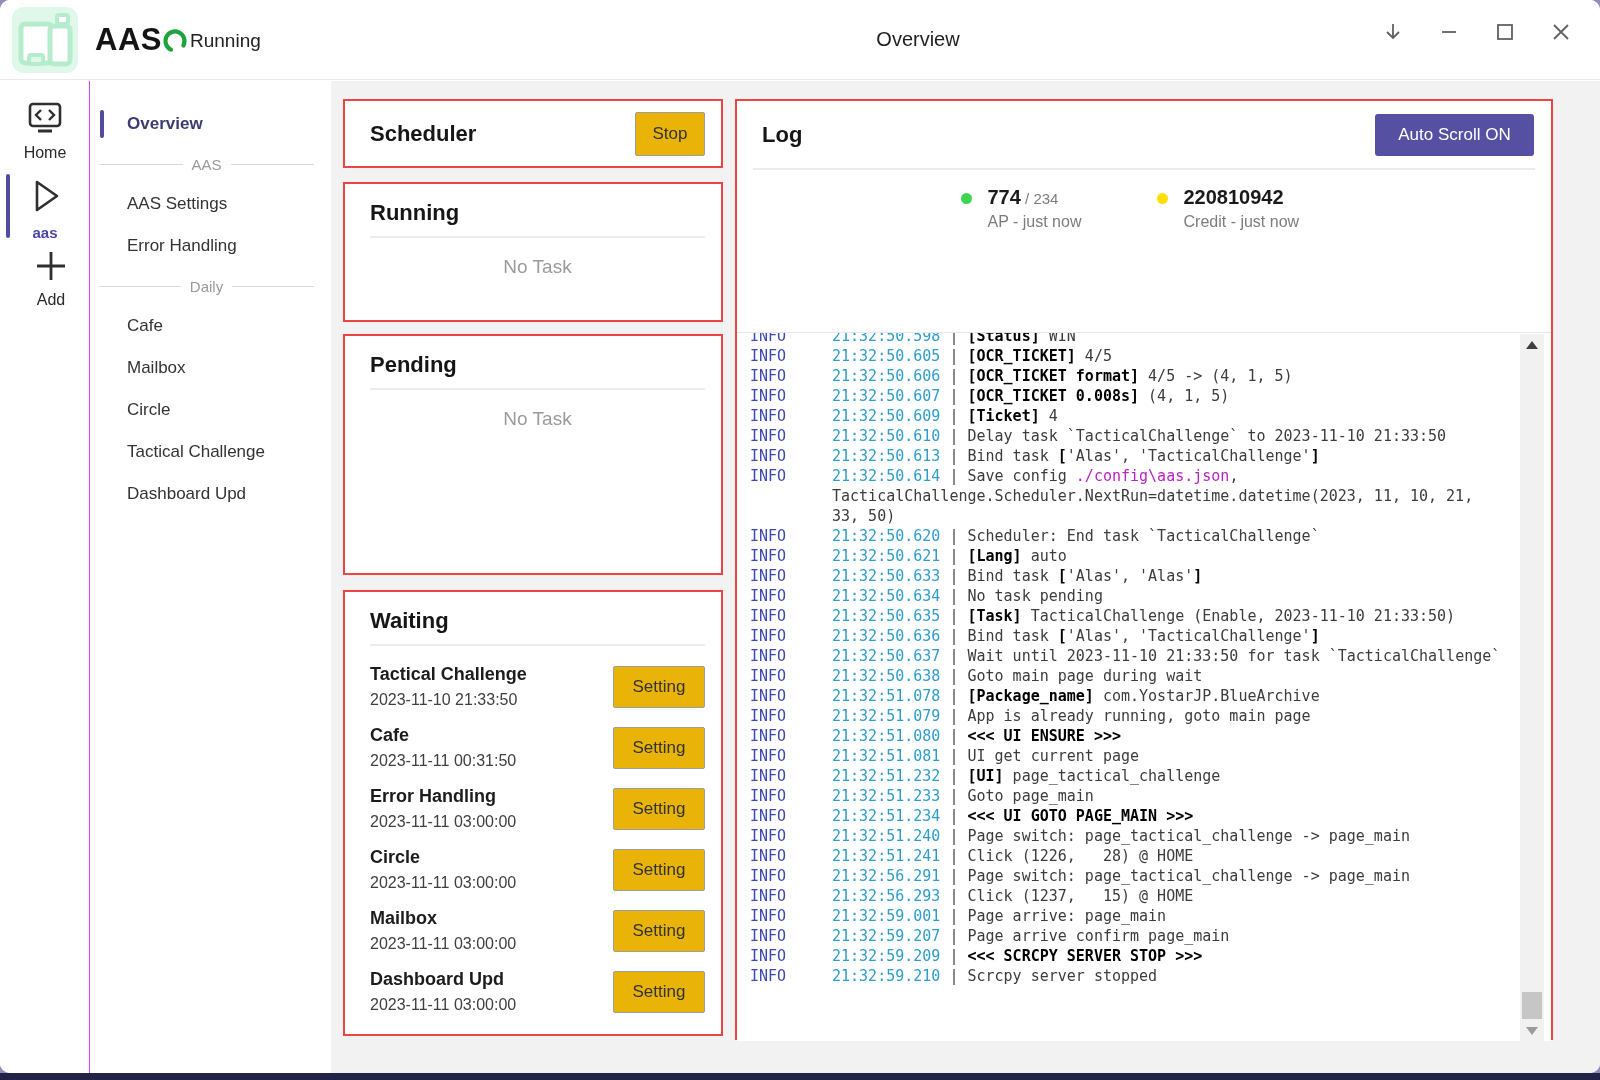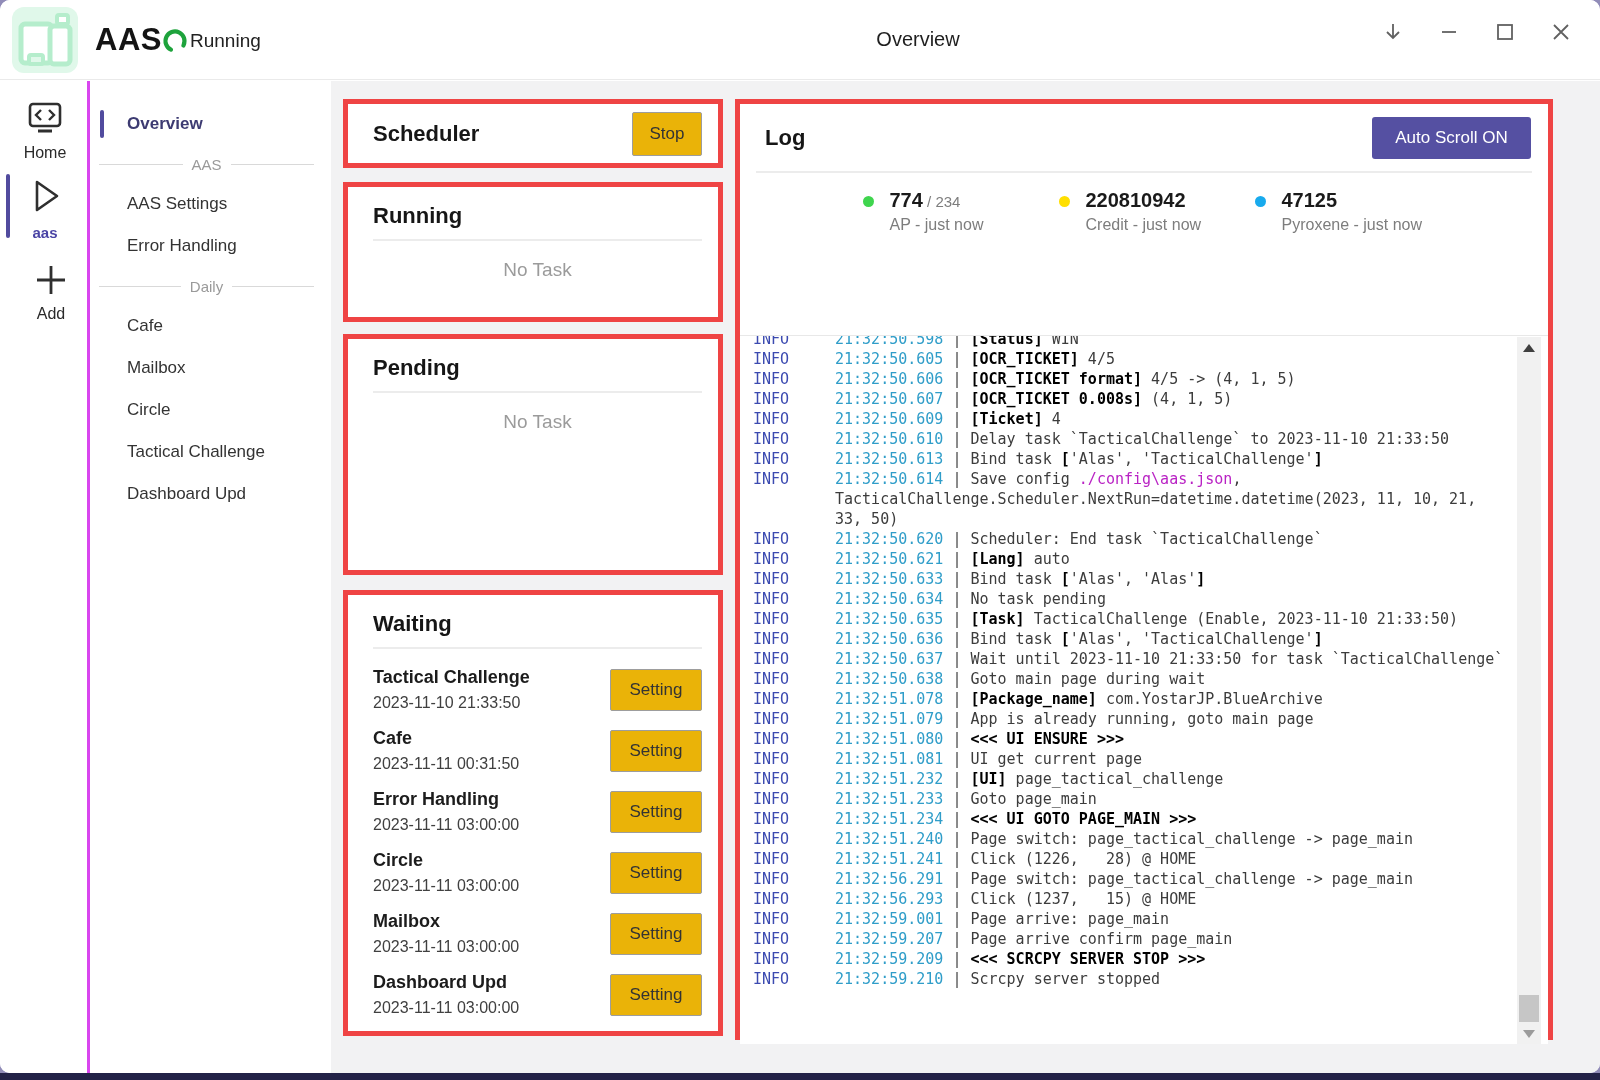--- a/index.html
+++ b/index.html
@@ -15,38 +15,38 @@
   .logo { position:absolute; left:12px; top:7px; width:66px; height:66px; background:#e0f8ea; border-radius:12px; }
   .app-name { position:absolute; left:95px; top:22px; font-size:31px; font-weight:700; color:#141414; letter-spacing:0.5px; }
   .status { position:absolute; left:162px; top:28px; display:flex; align-items:center; }
   .spinner { width:26px; height:26px; display:inline-block; }
   .status-text { font-size:19px; color:#222; margin-left:2px; }
   .page-title { position:absolute; left:918px; top:28px; transform:translateX(-50%); font-size:20px; color:#1f1f1f; }
   .win-controls { position:absolute; right:22px; top:17px; display:flex; gap:22px; }
   .win-btn { width:34px; height:30px; display:flex; align-items:center; justify-content:center; background:none; border:none; cursor:pointer; color:#616161; }
 
   
-  .rail { position:absolute; left:0; top:81px; width:90px; bottom:0; background:#fff; border-right:3px solid #d946ef; }
+  .rail { position:absolute; left:0; top:81px; width:90px; bottom:0; background:#fff; border-right:1px solid #d946ef; }
   .rail-item { position:absolute; left:0; width:90px; text-align:center; color:#2a2a2a; cursor:pointer; }
   .rail-item .ricon { color:#2f2f2f; }
   .rail-label { font-size:16px; margin-top:2px; }
   .rail-label.accent { font-weight:700; color:#4a44a5; font-size:15px; }
   .rail-bar { position:absolute; left:6px; width:4px; border-radius:2px; background:#514b9e; }
 
   
   .nav { position:absolute; left:91px; top:81px; width:240px; bottom:0; background:#fff; padding-top:22px; }
   .nav-item { position:relative; height:42px; display:flex; align-items:center; padding-left:36px; font-size:17px; color:#333; cursor:pointer; }
   .nav-item.active { color:#3d3b72; font-weight:700; }
   .nav-item.active .nav-bar { position:absolute; left:9px; top:7px; width:4px; height:28px; border-radius:2px; background:#514b9e; }
   .nav-divider { display:flex; align-items:center; gap:9px; margin:6px 17px 6px 8px; height:26px; font-size:15px; color:#9a9a9a; }
   .nav-divider .line { flex:1; height:1px; background:#d9d9d9; }
 
   
   .content { position:absolute; left:331px; top:81px; right:0; bottom:0; background:#f2f2f3; }
-  .card { position:absolute; background:#fff; border:5px solid #ef4444; }
+  .card { position:absolute; background:#fff; border:2px solid #ef4444; }
   .card h2 { font-size:22px; font-weight:700; color:#161616; }
   .hdiv { height:2px; background:#ececec; margin:10px 0 0 0; }
   .empty { text-align:center; font-size:19px; color:#9b9b9b; margin-top:18px; }
 
   .card.scheduler { left:12px; top:18px; width:380px; height:69px; display:flex; align-items:center; justify-content:space-between; padding:0 16px 0 25px; }
   .btn { background:#eab308; border:1px solid #9d9d9d; border-radius:2px; font-size:17px; color:#333; font-family:inherit; cursor:pointer; }
   .stop-btn { width:70px; height:44px; }
 
   .card.running  { left:12px; top:101px; width:380px; height:140px; padding:16px 16px 0 25px; }
   .card.pending  { left:12px; top:253px; width:380px; height:241px; padding:16px 16px 0 25px; }
@@ -147,21 +147,21 @@
     </div>
     <div class="rail-item" style="top:93px;">
       <span class="rail-bar" style="top:0px; height:64px;"></span>
       <span class="ricon">
         <svg width="44" height="44" viewBox="0 0 44 44" fill="none" stroke="currentColor" stroke-width="2.6" stroke-linejoin="round">
           <path d="M14 8 L34 22 L14 36 Z"></path>
         </svg>
       </span>
       <div class="rail-label accent">aas</div>
     </div>
-    <div class="rail-item" style="top:180px;padding-left:12px;">
+    <div class="rail-item" style="top:166px;padding-left:12px;">
       <span class="ricon">
         <svg width="38" height="38" viewBox="0 0 38 38" stroke="currentColor" stroke-width="2.8">
           <path d="M19 5 V33 M5 19 H33"></path>
         </svg>
       </span>
       <div class="rail-label">Add</div>
     </div>
   </div>
 
   <div class="nav" id="nav">
@@ -284,27 +284,20 @@
               <div class="stat-label">AP - just now</div>
             </div>
           </div>
           <div class="stat">
             <span class="stat-dot" style="background: rgb(255, 223, 0);"></span>
             <div>
               <div class="stat-value">220810942</div>
               <div class="stat-label">Credit - just now</div>
             </div>
           </div>
-          <div class="stat">
-            <span class="stat-dot" style="background: rgb(24, 170, 237);"></span>
-            <div>
-              <div class="stat-value">47125</div>
-              <div class="stat-label">Pyroxene - just now</div>
-            </div>
-          </div>
         </div>
       <div class="logview">
         <div class="logbody" id="logbody">
             <div class="logline">
               <span class="lvl">INFO</span>
               <span class="rest"><span class="ltime">21:32:50.598</span><span class="lpipe"> | </span><span class="sg-b">[Status]</span><span> WIN</span></span>
             </div>
             <div class="logline">
               <span class="lvl">INFO</span>
               <span class="rest"><span class="ltime">21:32:50.605</span><span class="lpipe"> | </span><span class="sg-b">[OCR_TICKET]</span><span> 4/5</span></span>

